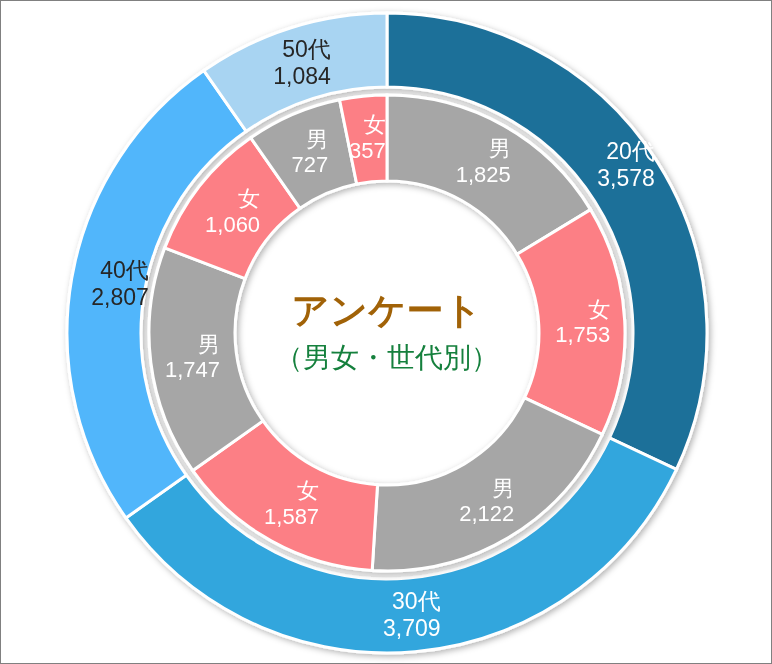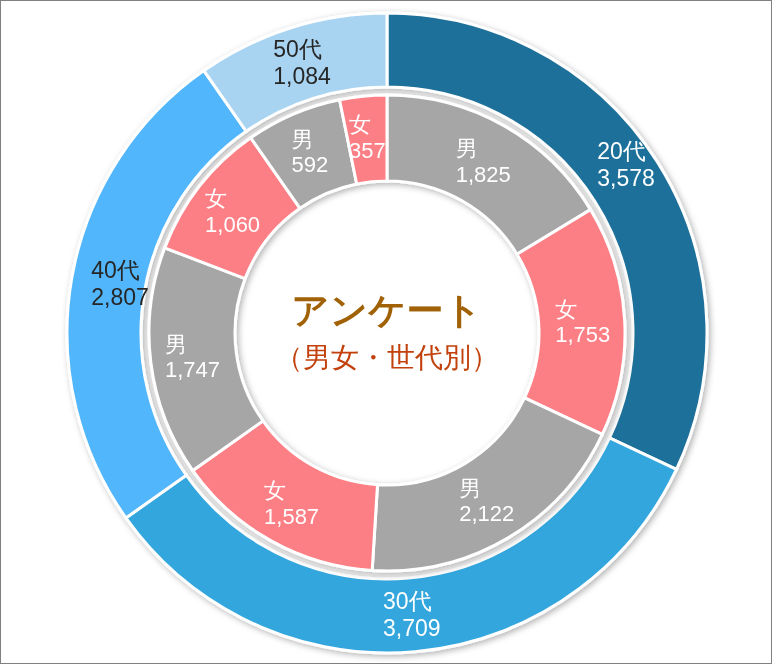--- a/index.html
+++ b/index.html
@@ -45,28 +45,28 @@
     font-size: 37px;
     font-weight: bold;
     color: #a16207;
     line-height: 1.28;
     letter-spacing: 0.5px;
     white-space: nowrap;
   }
   .center-line3 {
     font-size: 28px;
     font-weight: normal;
-    color: #c2410c;
+    color: #15803d;
     line-height: 1.5;
     white-space: nowrap;
     margin-top: 2px;
   }
   .seg-label {
     position: absolute;
-    text-align: left;
+    text-align: right;
     line-height: 1.16;
     white-space: nowrap;
     transform: translate(-50%, -50%);
     pointer-events: none;
   }
   .seg-label .lbl-name { display: block; }
   .seg-label .lbl-val  { display: block; }
   .outer-label { font-size: 23px; }
   .inner-label { font-size: 22px; }
   .txt-white { color: #ffffff; }
@@ -121,21 +121,21 @@
       <div class="seg-label inner-label txt-white" style="left: 191.538px; top: 356.504px;">
         <span class="lbl-name">男</span>
         <span class="lbl-val">1,747</span>
       </div>
       <div class="seg-label inner-label txt-white" style="left: 231.591px; top: 211.278px;">
         <span class="lbl-name">女</span>
         <span class="lbl-val">1,060</span>
       </div>
       <div class="seg-label inner-label txt-white" style="left: 308.773px; top: 151.856px;">
         <span class="lbl-name">男</span>
-        <span class="lbl-val">592</span>
+        <span class="lbl-val">727</span>
       </div>
       <div class="seg-label inner-label txt-white" style="left: 366.367px; top: 136.986px;">
         <span class="lbl-name">女</span>
         <span class="lbl-val">357</span>
       </div>
       <div class="seg-label outer-label txt-white" style="left: 624.989px; top: 164px;">
         <span class="lbl-name">20代</span>
         <span class="lbl-val">3,578</span>
       </div>
       <div class="seg-label outer-label txt-white" style="left: 410.863px; top: 613.906px;">

